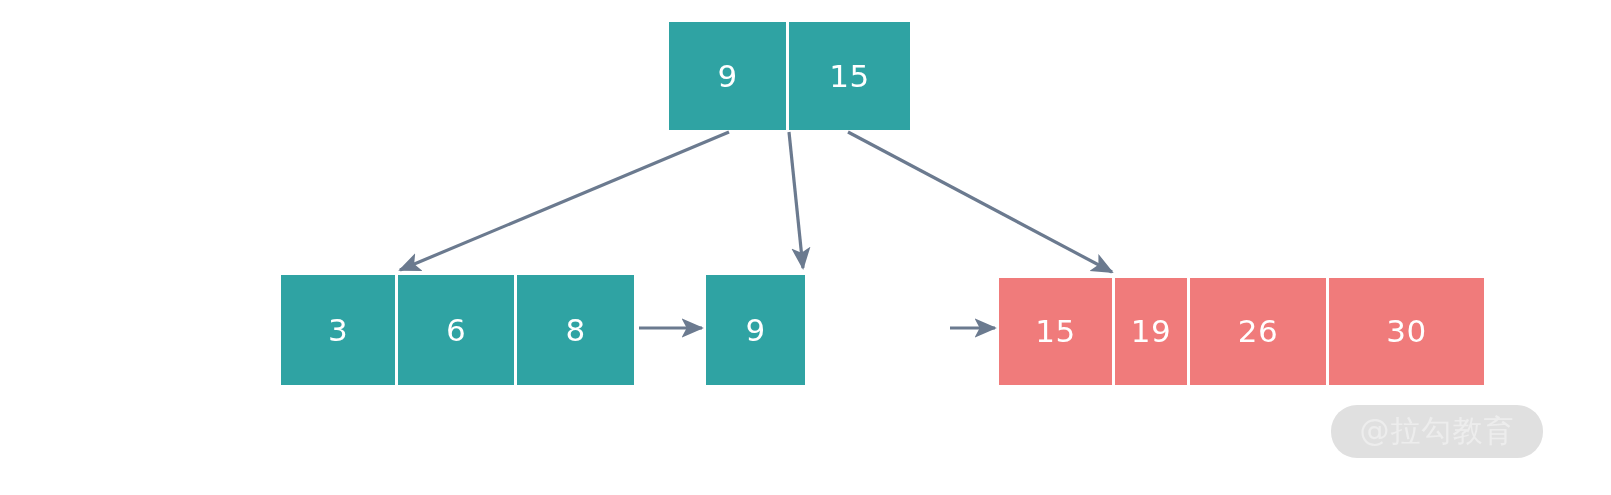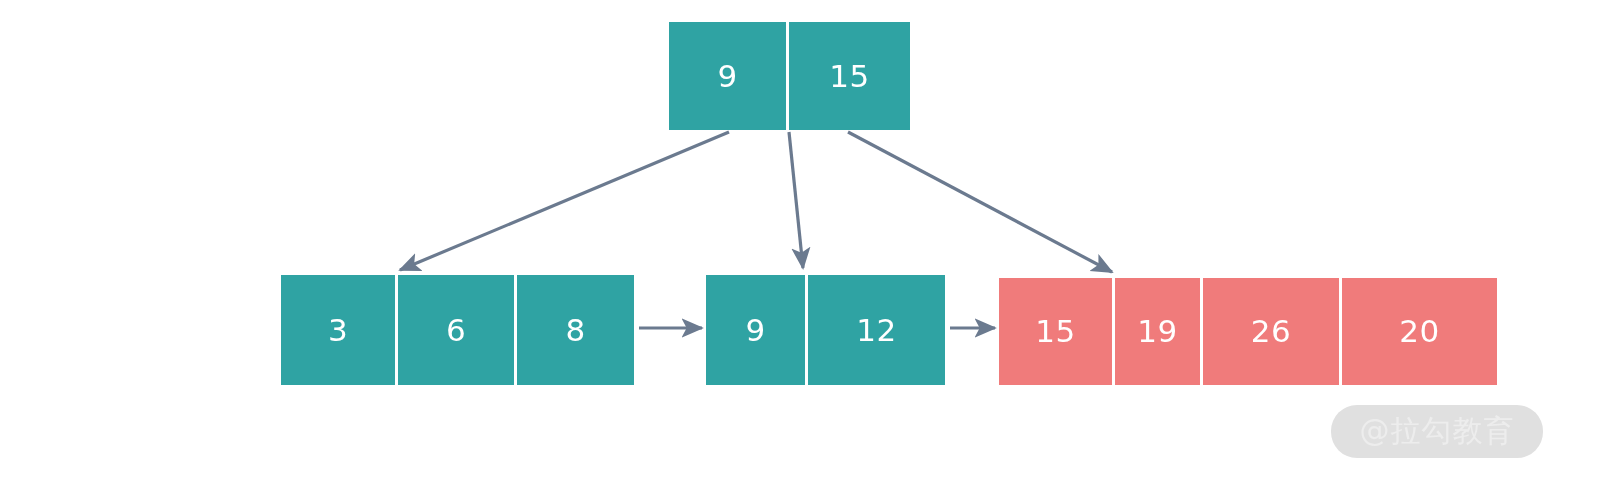--- a/index.html
+++ b/index.html
@@ -98,25 +98,24 @@
   </div>
 
   <div class="node node-teal" style="left:281px; top:275px; height:110px;">
     <div class="cell" style="width:114px;">3</div>
     <div class="cell" style="width:116px;">6</div>
     <div class="cell" style="width:117px;">8</div>
   </div>
 
   <div class="node node-teal" style="left:706px; top:275px; height:110px;">
     <div class="cell" style="width:99px;">9</div>
-    <div class="cell" style="width:137px;">12</div>
   </div>
 
   <div class="node node-red" style="left:999px; top:278px; height:107px;">
     <div class="cell" style="width:113px;">15</div>
-    <div class="cell" style="width:85px;">19</div>
+    <div class="cell" style="width:72px;">19</div>
     <div class="cell" style="width:136px;">26</div>
-    <div class="cell" style="width:155px;">20</div>
+    <div class="cell" style="width:155px;">30</div>
   </div>
 
   <div id="watermark" style="left:1331px; top:405px; width:212px; height:53px;">@拉勾教育</div>
 
 </div>
 
 </body></html>

